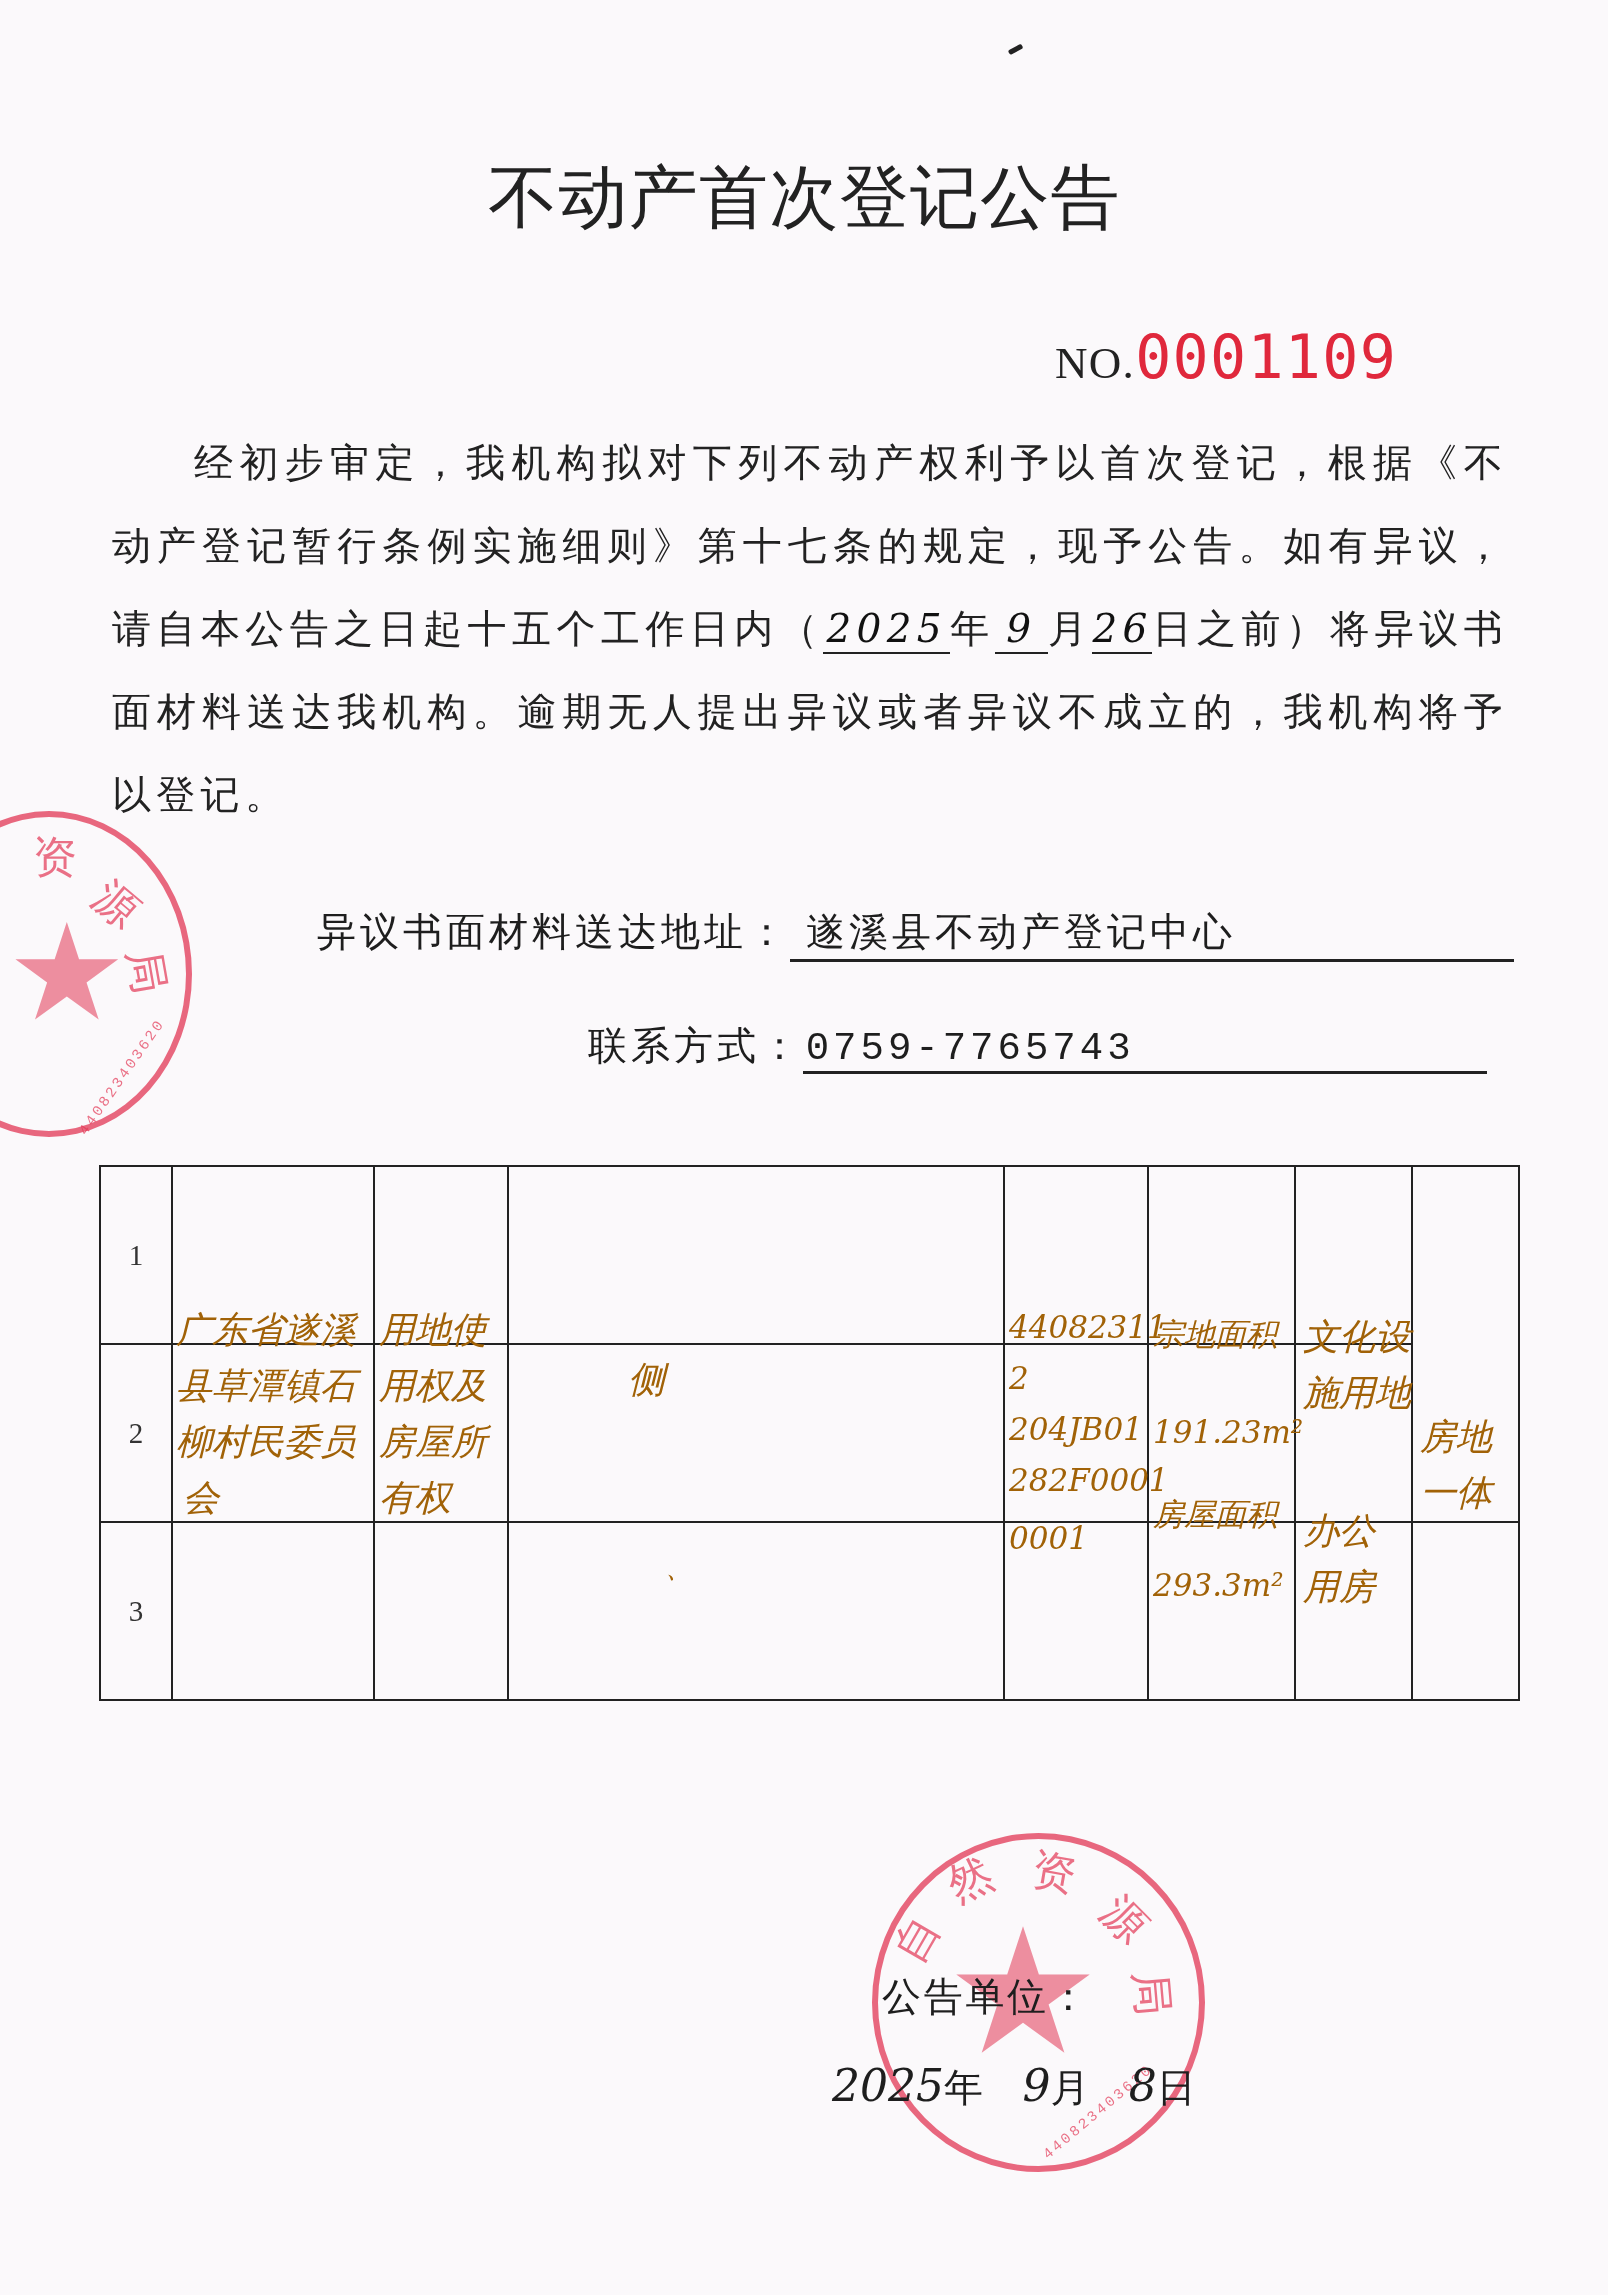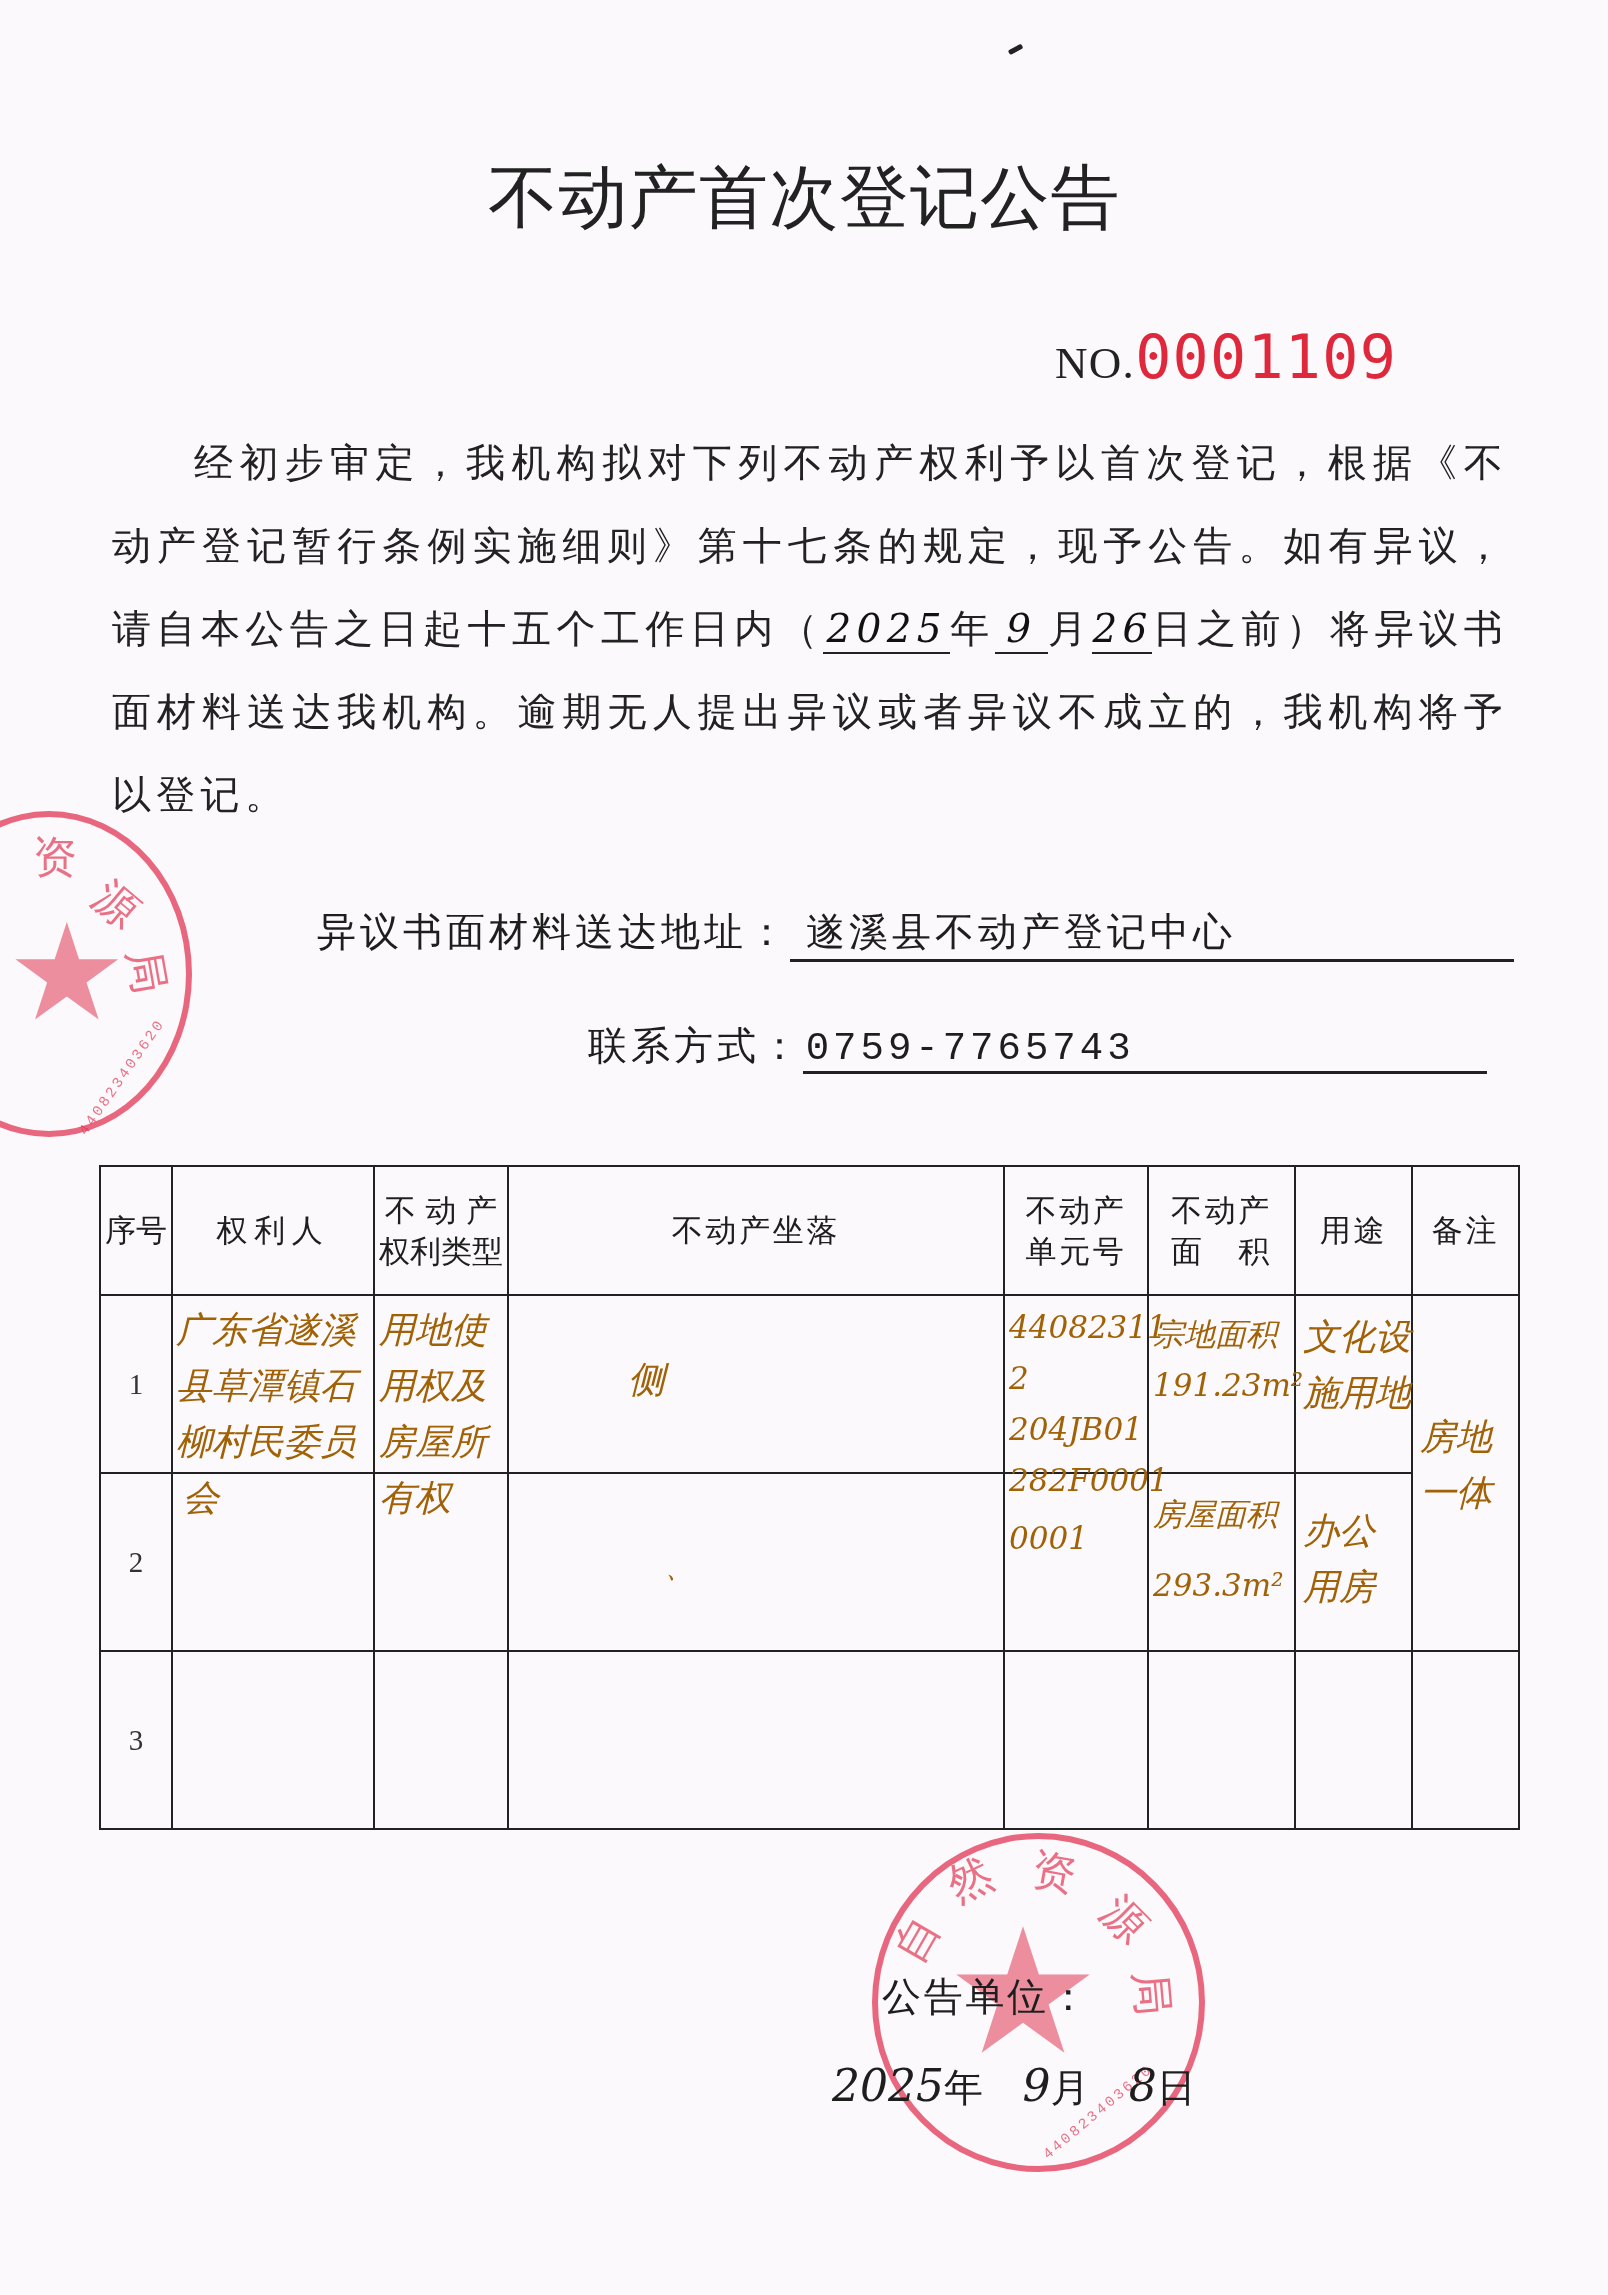--- a/index.html
+++ b/index.html
@@ -71,39 +71,20 @@
     <col style="width:72px">
       <col style="width:202px">
       <col style="width:134px">
       <col style="width:496px">
     <col style="width:144px">
       <col style="width:147px">
       <col style="width:117px">
       <col style="width:107px">
   </colgroup>
   <tbody>
-      <tr>
-    <th style="letter-spacing:0">序号</th>
-    <th style="letter-spacing:6.7px">权利人</th>
-    <th style="letter-spacing:0">
-      <div>不 动 产</div>
-      <div>权利类型</div>
-    </th>
-    <th>不动产坐落</th>
-    <th>
-      <div>不动产</div>
-      <div>单元号</div>
-    </th>
-    <th>
-      <div>不动产</div>
-      <div>面　积</div>
-    </th>
-    <th>用途</th>
-    <th>备注</th>
-  </tr>
   <tr>
     <td class="seq">1</td>
     <td></td>
     <td></td>
     <td></td>
     <td></td>
     <td></td>
     <td></td>
     <td style="border-bottom:none"></td>
   </tr>
@@ -147,21 +128,21 @@
 </div>
 <div class="merged-text hand" style="left:661px; top:1539px; font-size:29px;">、</div>
 <div class="merged-text hand hand-sm" style="left:1005px; top:1302px; width:144px;">
   <div>44082311 2</div>
   <div>204JB01</div>
   <div>282F0001</div>
   <div style="margin-top:6.7px">0001</div>
 </div>
 <div class="merged-text hand hand-sm" style="left:1149px; top:1309px; width:147px;">
   <div>宗地面积</div>
-  <div style="">191.23m²</div>
+  <div style="margin-top:47px">191.23m²</div>
 </div>
 <div class="merged-text hand hand-sm" style="left:1149px; top:1489px; width:147px;">
   <div>房屋面积</div>
   <div style="margin-top:20px">293.3m²</div>
 </div>
 <div class="merged-text hand" style="left:1299px; top:1309px; width:114px;">
   <div>文化设</div>
   <div>施用地</div>
 </div>
 <div class="merged-text hand" style="left:1299px; top:1503px; width:114px;">

